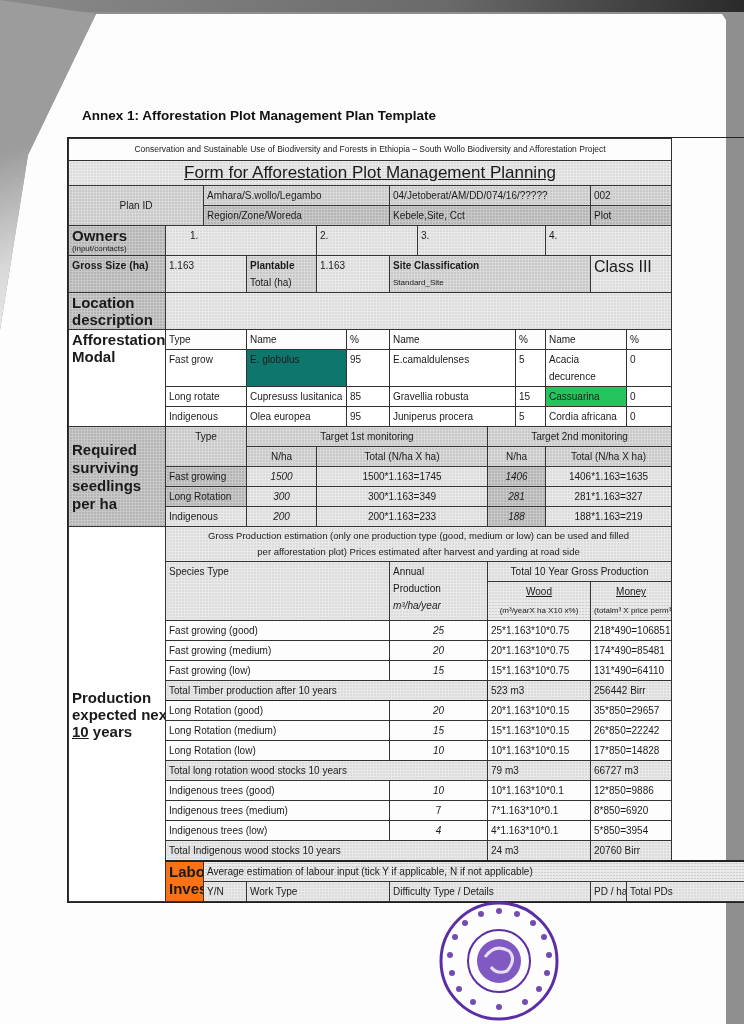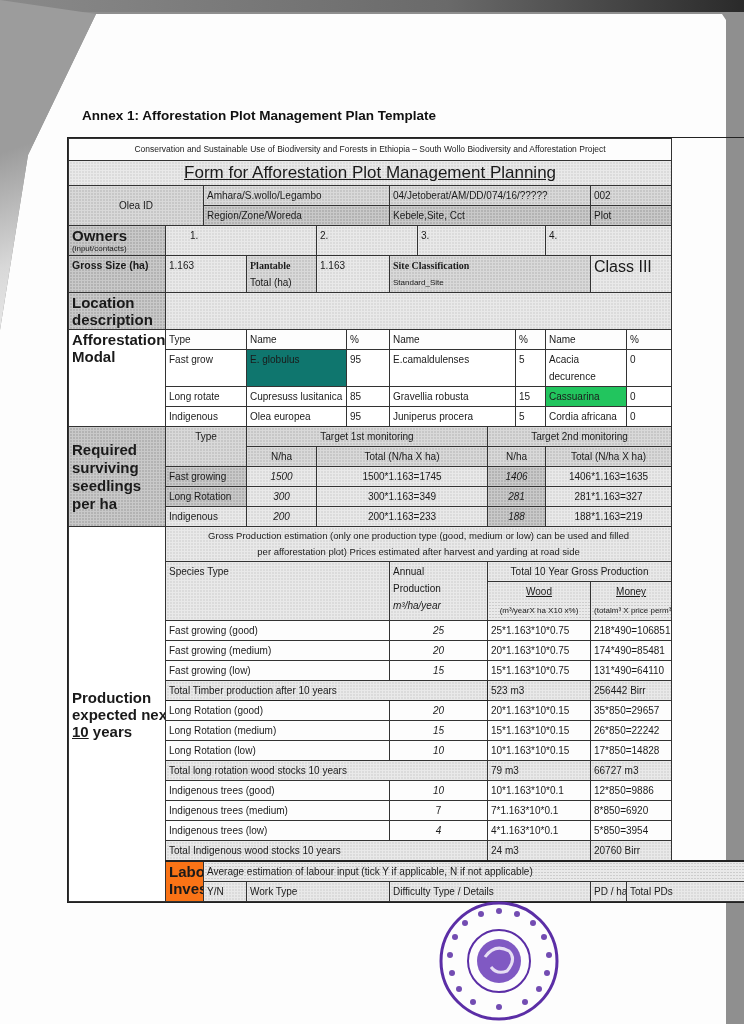--- a/index.html
+++ b/index.html
@@ -11,21 +11,21 @@
     left:0;top:0;width:744px;height:1024px;}
   .fold{position:absolute;left:0;top:0;width:120px;height:340px;background:linear-gradient(160deg,#9c9c9c 40%,#d8d8d8 70%,#f4f4f4 100%);
     clip-path:polygon(0 0,96px 14px,28px 155px,0 330px);}
   .annex{position:absolute;left:82px;top:108px;font-weight:bold;font-size:13.5px;color:#111;}
   .form{position:absolute;left:67px;top:137px;width:704px;border:1.5px solid #222;box-sizing:border-box;}
   table{border-collapse:collapse;width:100%;table-layout:fixed;}
   td{border:1px solid #333;padding:1px 3px;font-size:10px;vertical-align:top;line-height:17px;overflow:hidden;white-space:nowrap;}
   .dots{background-color:#e9e9e9;background-image:radial-gradient(#b0b0b0 0.6px,transparent 0.8px);background-size:3px 3px;}
   .dots2{background-color:#d9d9d9;background-image:radial-gradient(#8f8f8f 0.7px,transparent 0.9px);background-size:3px 3px;}
   .dots3{background-color:#c9c9c9;background-image:radial-gradient(#6f6f6f 0.7px,transparent 0.9px);background-size:3px 3px;}
-  .b{font-weight:bold;font-family:Liberation Serif, serif;}
+  .b{font-weight:bold;}
   .c{text-align:center;}
   .i{font-style:italic;}
   .u{text-decoration:underline;}
   .sm{font-size:8px;}
   .hdr{font-size:8.5px;text-align:center;padding:2px;}
   .title{font-size:17px;text-align:center;text-decoration:underline;line-height:22px;}
   .lbl{font-weight:bold;font-size:15px;}
   .wrap{white-space:normal;}
   .stamp{position:absolute;left:437px;top:899px;width:130px;height:130px;}
 </style>
@@ -61,21 +61,21 @@
     <tbody>
         <tr>
       <td colspan="13" class="hdr">Conservation and Sustainable Use of Biodiversity and Forests in Ethiopia – South Wollo Biodiversity and Afforestation Project</td>
     </tr>
 
     <tr>
       <td colspan="13" class="title dots">Form for Afforestation Plot Management Planning</td>
     </tr>
 
     <tr>
-      <td rowspan="2" colspan="2" class="c dots2" style="vertical-align:middle">Olea ID</td>
+      <td rowspan="2" colspan="2" class="c dots2" style="vertical-align:middle">Plan ID</td>
       <td colspan="4" class="dots2">Amhara/S.wollo/Legambo</td>
       <td colspan="5" class="dots2">04/Jetoberat/AM/DD/074/16/?????</td>
       <td colspan="2" class="dots2">002</td>
     </tr>
     <tr>
       <td colspan="4" class="dots3">Region/Zone/Woreda</td>
       <td colspan="5" class="dots3">Kebele,Site, Cct</td>
       <td colspan="2" class="dots3">Plot</td>
     </tr>
 

